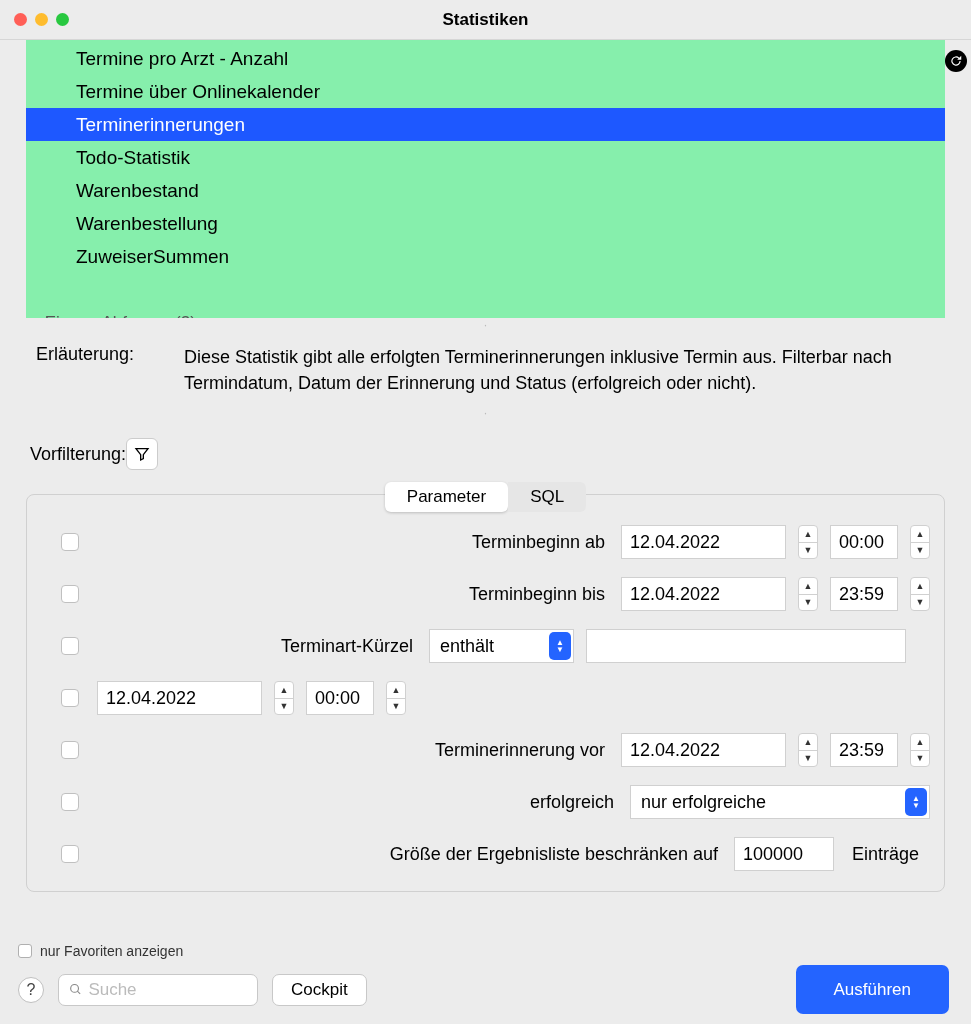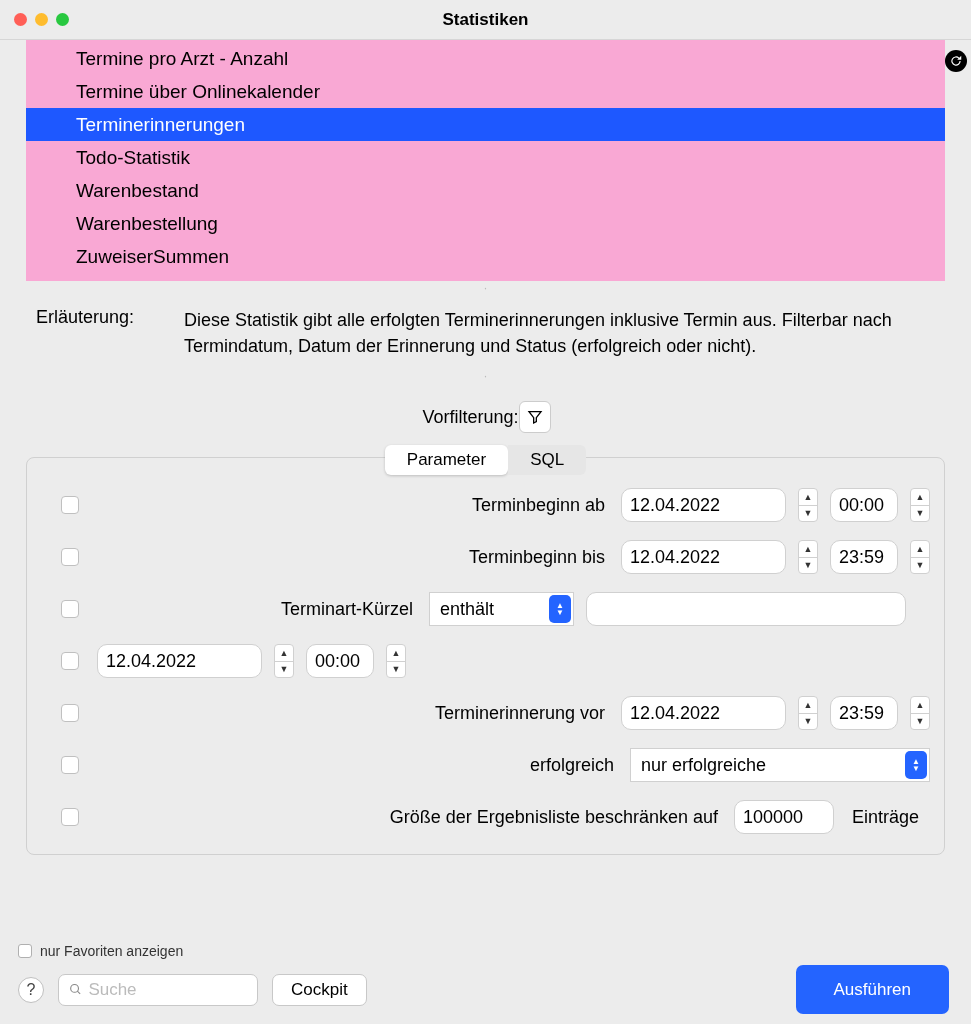--- a/index.html
+++ b/index.html
@@ -45,22 +45,22 @@
   background: #000;
   border-radius: 50%;
   display: flex;
   align-items: center;
   justify-content: center;
 }
 .refresh-btn svg { fill: #fff; width: 14px; height: 14px; }
 
 .list-panel {
   margin: 0 26px 0 26px;
-  background: #f9a8d4;
-  height: 241px;
+  background: #86efac;
+  height: 278px;
   overflow: hidden;
   position: relative;
 }
 .list-inner {
   padding-top: 2px;
 }
 .list-item {
   padding: 2px 0 2px 50px;
   font-size: 19px;
   line-height: 29px;
@@ -90,21 +90,21 @@
   display: flex;
   padding: 14px 30px 10px 36px;
   gap: 18px;
 }
 .explanation-label { font-size: 18px; min-width: 130px; }
 .explanation-text { font-size: 18px; line-height: 26px; }
 
 .prefilter-row {
   display: flex;
   align-items: center;
-  justify-content: center;
+  justify-content: flex-start;
   padding: 20px 28px 12px 30px;
 }
 .prefilter-row .label { font-size: 18px; }
 .filter-icon-btn {
   width: 32px; height: 32px;
   background: #fff;
   border: 1px solid #ccc;
   border-radius: 6px;
   display: flex;
   align-items: center;
@@ -161,21 +161,21 @@
 }
 .param-label {
   flex: 1;
   text-align: right;
   font-size: 18px;
   padding-right: 4px;
 }
 .date-input, .time-input, .text-input, .num-input {
   background: #fff;
   border: 1px solid #d0d0d0;
-  border-radius: 10px;
+  border-radius: 0;
   padding: 5px 8px;
   font-size: 18px;
   height: 34px;
 }
 .date-input { width: 165px; }
 .time-input { width: 68px; }
 .text-input { width: 320px; }
 .num-input { width: 100px; }
 .stepper {
   width: 20px; height: 34px;

